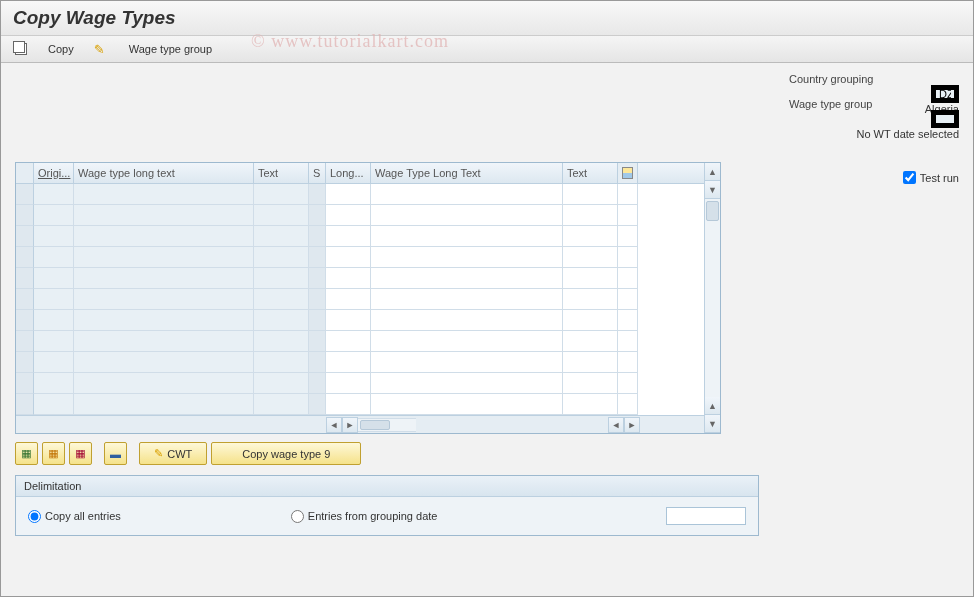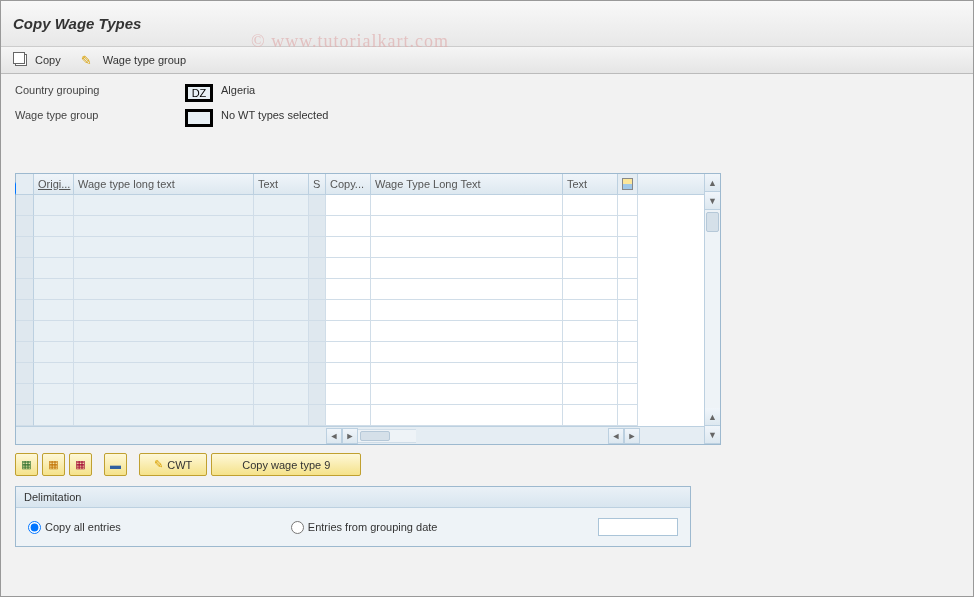--- a/index.html
+++ b/index.html
@@ -9,39 +9,39 @@
       background: #f2f2f2;
       color: #333;
       width: 974px;
       height: 597px;
       overflow: hidden;
       position: relative;
       border: 1px solid #999;
     }
     .title-bar {
       background: linear-gradient(to bottom, #f8f8f8, #e8e8e8);
-      padding: 14px 12px;
-      font-size: 15px;
+      padding: 6px 12px;
+      font-size: 19px;
       font-weight: bold;
       font-style: italic;
       color: #333;
       border-bottom: 1px solid #ccc;
     }
     .toolbar {
       background: linear-gradient(to bottom, #f5f5f5, #e5e5e5);
       padding: 4px 10px;
       border-bottom: 1px solid #bbb;
       display: flex;
       align-items: center;
       gap: 12px;
     }
     .toolbar-item {
       display: inline-flex;
       align-items: center;
-      gap: 8px;
+      gap: 21px;
       cursor: pointer;
       padding: 2px 4px;
     }
     .icon-copy {
       width: 12px; height: 12px;
       display: inline-block;
       background: #fff;
       border: 1px solid #666;
       position: relative;
     }
@@ -72,31 +72,32 @@
       font-family: Georgia, serif;
       letter-spacing: 1px;
       opacity: 0.7;
       pointer-events: none;
     }
     .form-area {
       padding: 10px 14px 6px 14px;
     }
     .form-row {
       display: flex;
-      align-items: flex-start;
+      align-items: flex-end;
       margin-bottom: 5px;
       height: 20px;
+      flex-direction: column;
     }
     .form-label {
       width: 170px;
       color: #444;
     }
     .form-input {
       background: #e8f0f5;
-      border: 3px solid #000000;
+      border: 5px solid #000000;
       height: 18px;
       padding: 1px 3px;
       font-size: 11px;
       text-align: center;
     }
     .form-text {
       margin-left: 8px;
       color: #333;
     }
     .checkbox-wrap {
@@ -277,21 +278,21 @@
       display: inline-flex;
       align-items: center;
       gap: 4px;
       font-size: 11px;
       color: #333;
     }
     .group-panel {
       margin: 10px 14px;
       border: 1px solid #9db9cf;
       background: #eef3f7;
-      width: 676px;
+      width: 744px;
     }
     .group-title {
       background: linear-gradient(to bottom, #eaf1f7, #d8e5ef);
       padding: 4px 8px;
       border-bottom: 1px solid #bcd0e0;
     }
     .group-body {
       padding: 10px 12px;
       display: flex;
       align-items: center;
@@ -336,40 +337,40 @@
 
 <div class="form-area">
   <div class="form-row">
     <span class="form-label">Country grouping</span>
     <input class="form-input" style="width: 28px;" value="DZ">
     <span class="form-text">Algeria</span>
   </div>
   <div class="form-row">
     <span class="form-label">Wage type group</span>
     <input class="form-input" style="width: 28px;" value="">
-    <span class="form-text">No WT types selected</span>
+    <span class="form-text">No WT date selected</span>
   </div>
   <div class="form-row">
     <label class="checkbox-wrap">
       <input type="checkbox" checked="" style="">
       <span>Test run</span>
     </label>
   </div>
 </div>
 
 <div class="table-panel">
   <div class="grid-wrap">
     <div class="grid-body">
       <div class="grid-header">
         <div class="cell row-sel"></div>
         <div class="cell c-origi">Origi...</div>
         <div class="cell c-wtlt1">Wage type long text</div>
         <div class="cell c-text1">Text</div>
         <div class="cell c-s">S</div>
-        <div class="cell c-cust">Copy...</div>
+        <div class="cell c-cust">Long...</div>
         <div class="cell c-wtlt2">Wage Type Long Text</div>
         <div class="cell c-text2">Text</div>
         <div class="cell c-cfg">
             <span class="icon-cfg"></span>
           </div>
       </div>
       <div class="grid-rows" id="grid-rows">
           <div class="grid-row">
             <div class="cell row-sel"></div>
             <div class="cell c-origi"></div>

